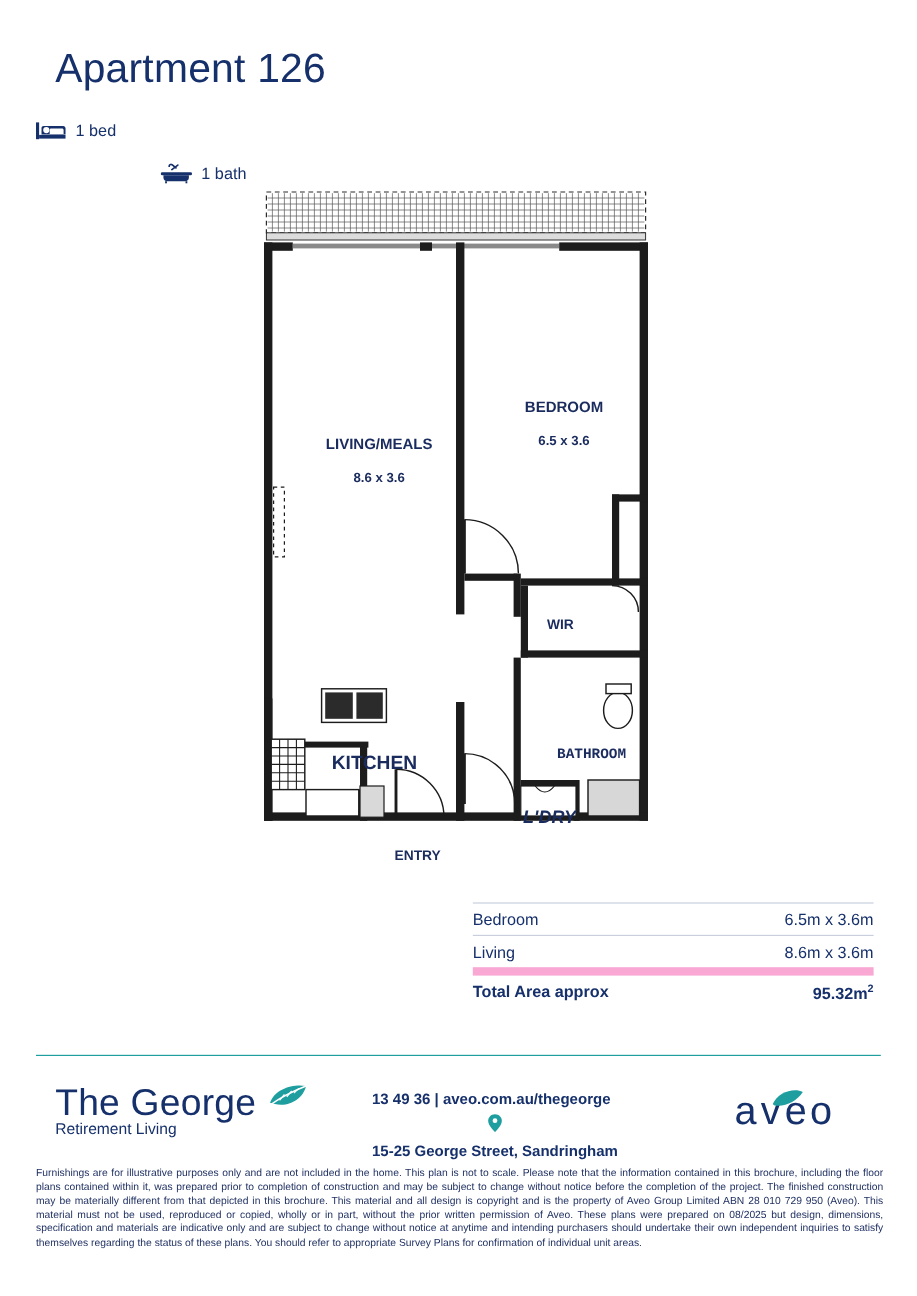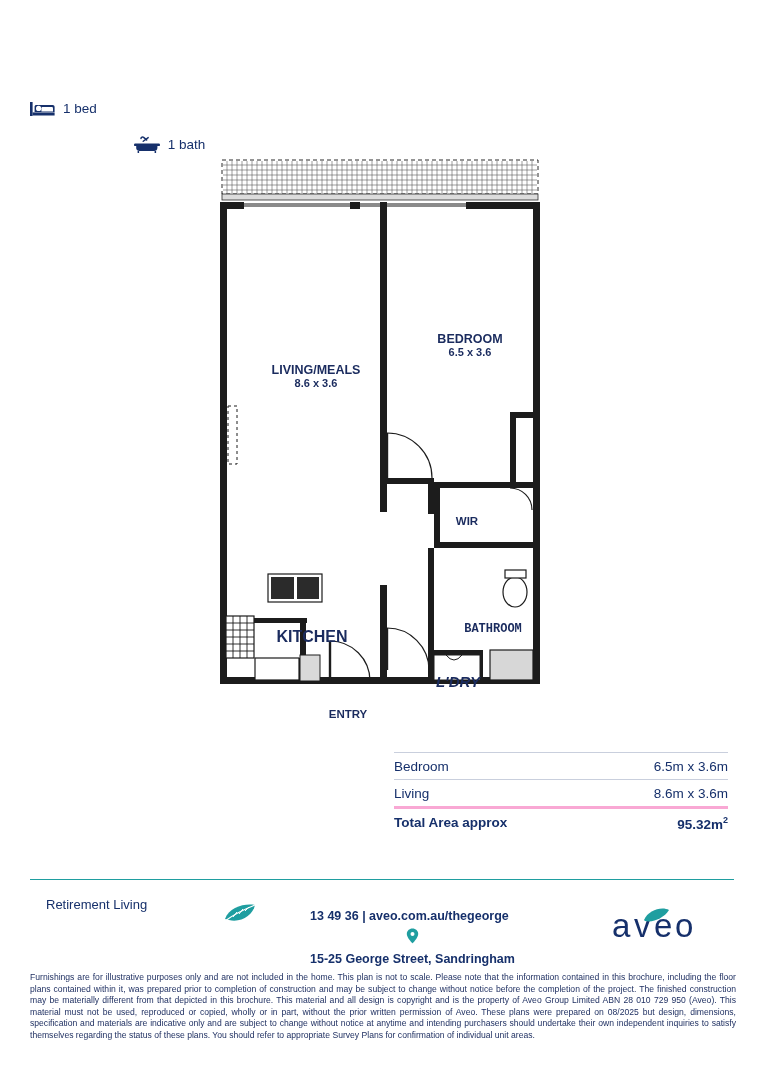--- a/index.html
+++ b/index.html
@@ -25,34 +25,34 @@
     display: flex; align-items: flex-start; gap: 14px;
     color: #16306b; font-size: 13.5px;
   }
   .meta-item { display:flex; align-items:center; gap:7px; }
   .meta-item .glyph { display:flex; align-items:center; }
 
   
   .plan { position: absolute; left: 0; top: 150px; width: 764px; height: 580px; }
 
   .label { position: absolute; font-weight: 700; color:#1a2b5e; text-align:center; }
-  .label .dim { display:block; font-weight:700; font-size: 11px; margin-top:0; }
+  .label .dim { display:block; font-weight:700; font-size: 11px; margin-top:16px; }
 
   
   .specs {
     position: absolute; left: 394px; top: 752px; width: 334px;
     font-size: 13.5px; color:#16306b;
   }
   .specs h3 { margin:0 0 7px 0; font-size: 14.5px; font-weight: 700; }
   .spec-row {
     display:flex; justify-content: space-between;
     padding: 6px 0 5px 0;
     border-top: 1px solid #c9cfdd;
   }
-  .spec-row.total { border-top: 3px solid #f9a8d4; font-weight: 700; }
+  .spec-row.total { border-top: 7px solid #f9a8d4; font-weight: 700; }
   .spec-row .name { font-weight: 400; }
   .spec-row.total .name { font-weight: 700; }
   .spec-row .val { font-weight: 400; }
   .spec-row.total .val { font-weight: 700; }
   .spec-row .val sup { font-size: 9px; }
 
   
   .rule { position:absolute; left: 30px; top: 879px; width: 704px; height: 1px; background:#1f9ea0; }
   .footer { position:absolute; left:0; top: 893px; width: 764px; height: 80px; }
 
@@ -69,20 +69,21 @@
   .disclaimer {
     position:absolute; left: 30px; top: 972px; width: 706px;
     font-size: 8.6px; line-height: 11.6px; color:#1a2b5e; text-align: justify;
   }
 </style>
 </head>
 <body>
 
 <div class="page">
 
+  <div class="title">Apartment 126</div>
 
   <div class="meta-row">
     <div class="meta-item">
       <span class="glyph">
         <svg width="26" height="17" viewBox="0 0 26 17">
           <rect x="0" y="2" width="2.6" height="14" fill="#16306b"></rect>
           <rect x="2.6" y="12.4" width="22" height="3.1" fill="#16306b"></rect>
           <path d="M4.6 12 L4.6 6.6 C4.6 5.6 5.4 5 6.4 5 L22.6 5 C23.8 5 24.6 5.9 24.6 7 L24.6 12 Z" fill="#16306b"></path>
           <circle cx="8.6" cy="8.4" r="2.6" fill="#ffffff"></circle>
           <path d="M11.4 11.6 L11.4 8.2 C11.4 7.4 12 7 12.8 7 L21.6 7 C22.4 7 23 7.5 23 8.3 L23 11.6 Z" fill="#ffffff"></path>
@@ -320,20 +321,21 @@
       <span class="val">
         <span>95.32m</span><sup>2</sup>
       </span>
     </div>
   </div>
 
   <div class="rule"></div>
 
   <div class="footer">
     <div class="brand">
+      <div class="name">The George</div>
       <div class="sub">Retirement Living</div>
       <span class="leaf">
         <svg width="40" height="22" viewBox="0 0 40 22">
           <path d="M6 16 C10 4 26 0 36 2 C34 12 22 20 10 17" fill="#1f9ea0"></path>
           <path d="M6 18 C14 12 26 6 36 2" stroke="#ffffff" stroke-width="1.2" fill="none"></path>
           <path d="M14 14 l4 -5 M20 11 l4 -5 M26 8 l4 -4" stroke="#ffffff" stroke-width="1" fill="none"></path>
         </svg>
       </span>
     </div>
 

